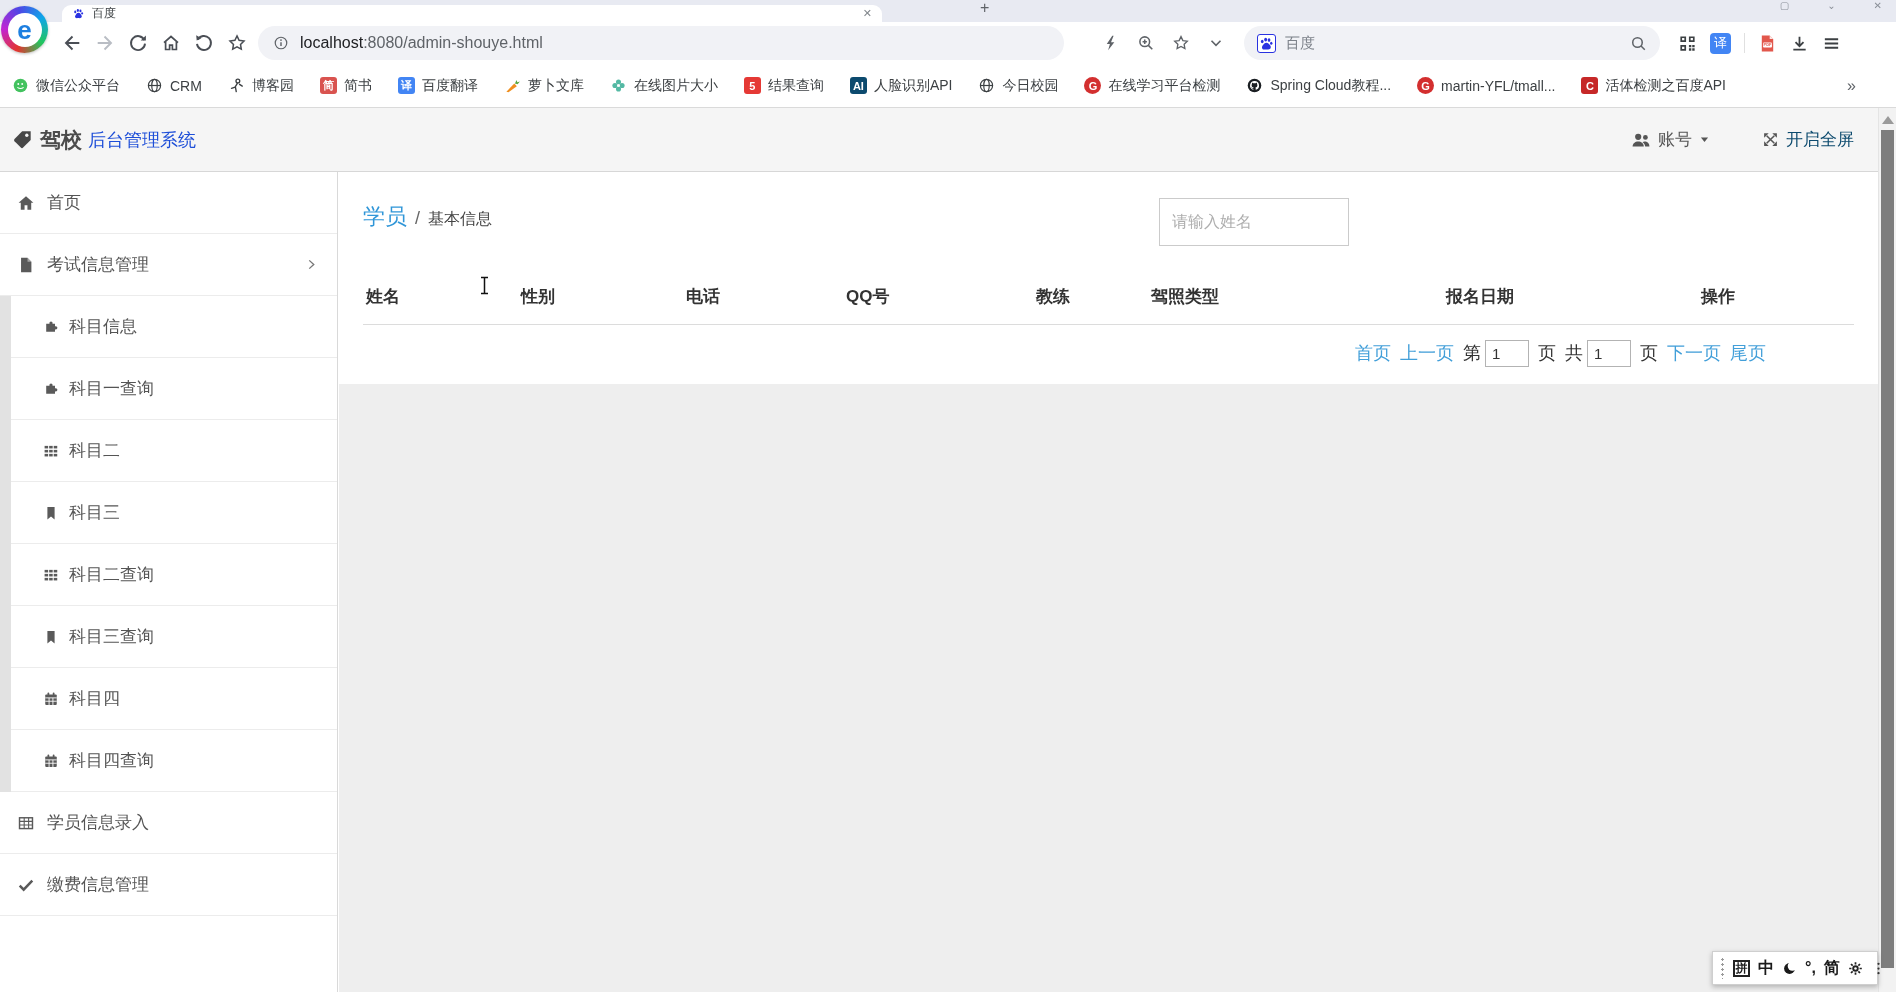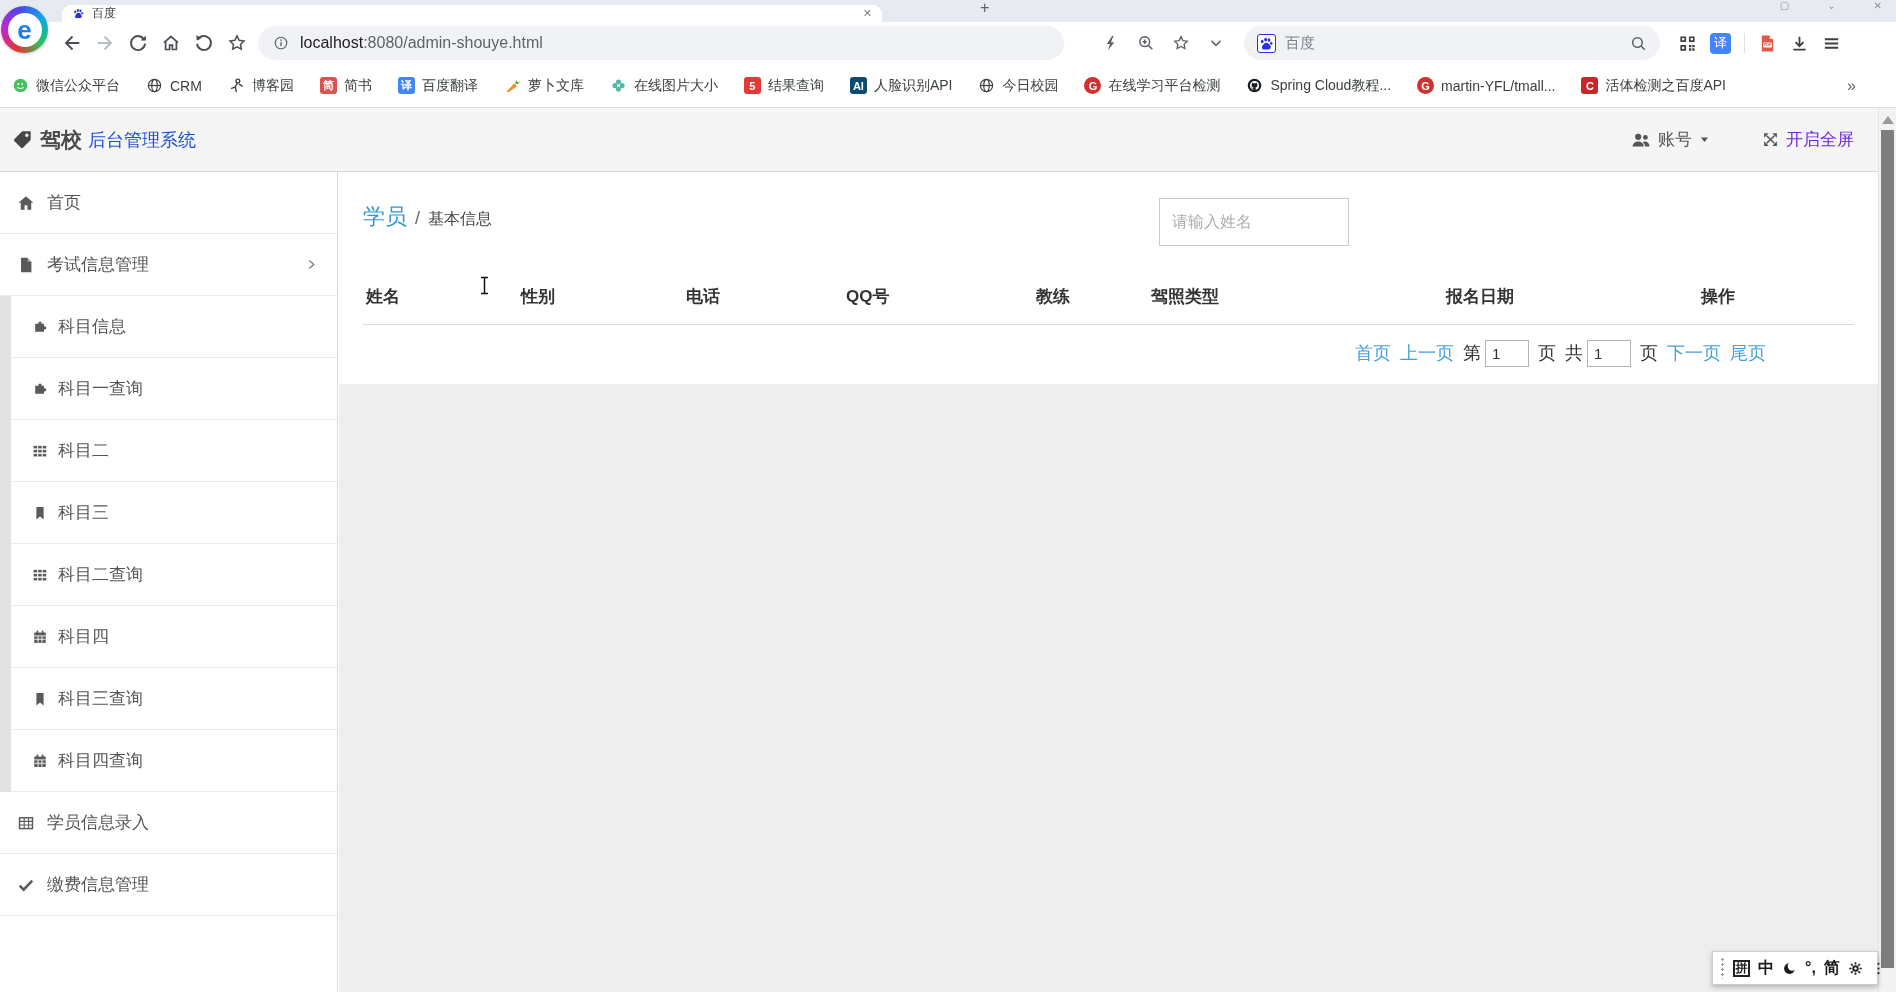--- a/index.html
+++ b/index.html
@@ -66,32 +66,32 @@
              border-bottom:1px solid #d7d7d7}
   #brand{position:absolute;left:12px;top:0;height:63px;display:flex;align-items:center}
   #brand .icn{width:21px;height:21px;color:#474747}
   #brand-primary{font-size:21px;font-weight:bold;color:#4c4c4c;margin-left:7px}
   #brand-secondary{font-size:18px;color:#1d4ed8;margin-left:6px}
   #account{position:absolute;right:186px;top:0;height:63px;display:flex;align-items:center;gap:7px;
            color:#555;font-size:17px}
   #account .icn{width:20px;height:20px;color:#555}
   #account .caret{width:11px;height:11px;color:#555}
   #fullscreen{position:absolute;right:42px;top:0;height:63px;display:flex;align-items:center;gap:7px;
-              color:#6d28d9;font-size:17px}
+              color:#0c4a6e;font-size:17px}
   #fullscreen .icn{width:17px;height:17px;color:#555}
 
   
   #sidebar{position:absolute;left:0;top:172px;width:338px;bottom:0;background:#fff;
            border-right:1px solid #d9d9d9}
   .side-item{height:62px;border-bottom:1px solid #ececec;display:flex;align-items:center;
              padding-left:17px;gap:12px;font-size:17px;color:#555;position:relative}
   .side-item .icn{width:18px;height:18px;color:#5a5a5a;flex:none}
   .side-item .chev{position:absolute;right:18px;width:15px;height:15px;color:#777}
   .submenu{border-left:11px solid #e2e2e2}
-  .submenu .side-item{padding-left:21px;gap:10px}
+  .submenu .side-item{padding-left:32px;gap:10px}
   .submenu .side-item .icn{width:16px;height:16px}
 
   
   #main{position:absolute;left:339px;top:172px;right:18px;bottom:0;background:#eeeeee}
   #card{position:absolute;left:0;top:0;width:100%;height:212px;background:#fff}
   #breadcrumb{position:absolute;left:24px;top:30px;display:flex;align-items:baseline;gap:8px}
   .bc-primary{font-size:22px;font-weight:normal;color:var(--accent)}
   .bc-sep{font-size:18px;color:#666}
   .bc-secondary{font-size:16px;color:#444}
   #name-input{position:absolute;left:820px;top:26px;width:190px;height:48px;border:1px solid #cbcbcb;
@@ -521,37 +521,37 @@
             <rect x="2" y="13.6" width="4.4" height="3.2" fill="currentColor"></rect>
             <rect x="7.7" y="13.6" width="4.4" height="3.2" fill="currentColor"></rect>
             <rect x="13.4" y="13.6" width="4.4" height="3.2" fill="currentColor"></rect>
           </svg>
         </span>
         <span>科目二查询</span>
       </div>
       <div class="side-item">
         <span class="icn">
           <svg viewBox="0 0 20 20">
+            <path fill="currentColor" d="M5.5 2.5h9V18L10 14.4 5.5 18z"></path>
+          </svg>
+        </span>
+        <span>科目三查询</span>
+      </div>
+      <div class="side-item">
+        <span class="icn">
+          <svg viewBox="0 0 20 20">
             <rect x="2.8" y="4.5" width="14.4" height="13" rx="1.2" fill="currentColor"></rect>
             <rect x="5.6" y="2" width="2.2" height="4.6" rx="1" fill="currentColor"></rect>
             <rect x="12.2" y="2" width="2.2" height="4.6" rx="1" fill="currentColor"></rect>
             <g stroke="#fff" stroke-width="1.1" fill="none">
               <path d="M2.8 8.6h14.4M7.6 8.6v8.9M12.4 8.6v8.9M2.8 12.8h14.4"></path>
             </g>
           </svg>
         </span>
         <span>科目四</span>
-      </div>
-      <div class="side-item">
-        <span class="icn">
-          <svg viewBox="0 0 20 20">
-            <path fill="currentColor" d="M5.5 2.5h9V18L10 14.4 5.5 18z"></path>
-          </svg>
-        </span>
-        <span>科目三查询</span>
       </div>
       <div class="side-item">
         <span class="icn">
           <svg viewBox="0 0 20 20">
             <rect x="2.8" y="4.5" width="14.4" height="13" rx="1.2" fill="currentColor"></rect>
             <rect x="5.6" y="2" width="2.2" height="4.6" rx="1" fill="currentColor"></rect>
             <rect x="12.2" y="2" width="2.2" height="4.6" rx="1" fill="currentColor"></rect>
             <g stroke="#fff" stroke-width="1.1" fill="none">
               <path d="M2.8 8.6h14.4M7.6 8.6v8.9M12.4 8.6v8.9M2.8 12.8h14.4"></path>
             </g>

